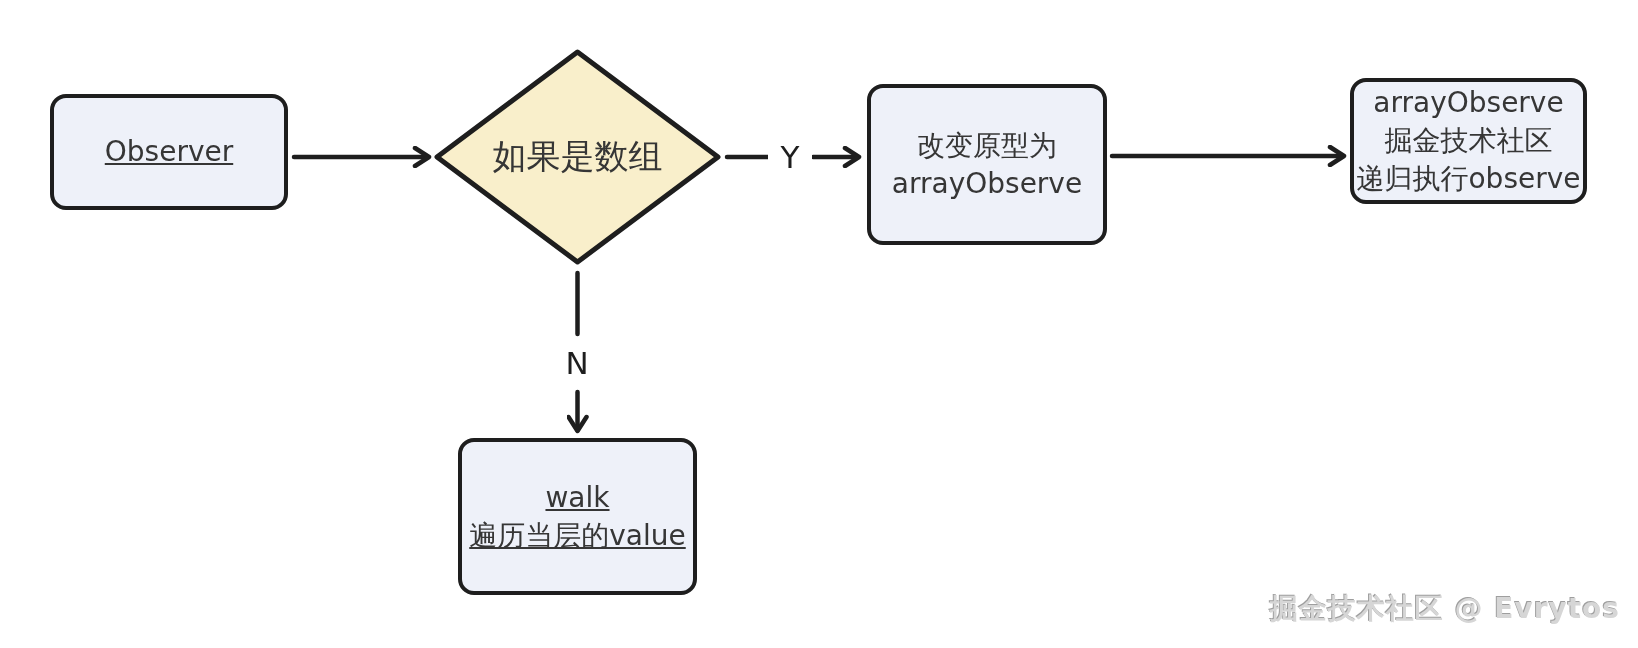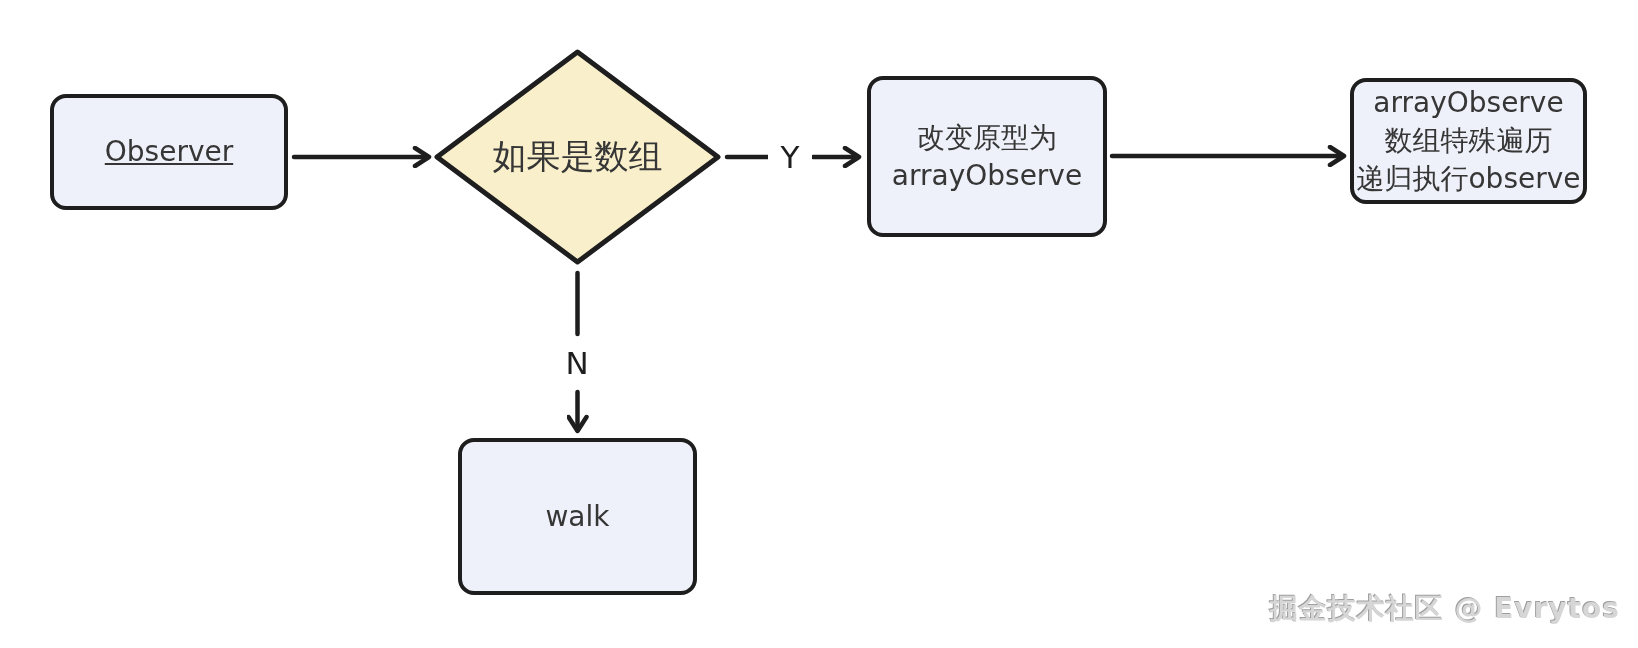--- a/index.html
+++ b/index.html
@@ -116,33 +116,34 @@
 
     <line x1="577.5" y1="392" x2="577.5" y2="430" marker-end="url(#arrowhead)"></line>
   </svg>
 
   <div class="node" style="left:50px; top:94px; width:238px; height:116px;text-decoration:underline;">
     <div>Observer</div>
   </div>
 
   <div class="diamond-label" style="left:437px; top:52px; width:281px; height:210px;">如果是数组</div>
 
-  <div class="node" style="left:867px; top:76px; width:240px; height:161px;">
+  <div class="node" style="left:867px; top:84px; width:240px; height:161px;">
     <div>改变原型为</div>
     <div>arrayObserve</div>
   </div>
 
   <div class="node" style="left:1350px; top:78px; width:237px; height:126px;">
     <div>arrayObserve</div>
-    <div>数组特殊遍历</div>
+    <div>掘金技术社区</div>
     <div>递归执行observe</div>
   </div>
 
-  <div class="node" style="left:458px; top:438px; width:239px; height:157px;">
+  <div class="node" style="left:458px; top:438px; width:239px; height:157px;text-decoration:underline;">
     <div>walk</div>
+    <div>遍历当层的value</div>
   </div>
 
   <div class="edge-label" style="left:768px; top:135px;">Y</div>
   <div class="edge-label" style="left:555px; top:341px;">N</div>
 
   <div class="watermark">掘金技术社区 @ Evrytos</div>
 
 </div>
 
 </body></html>

